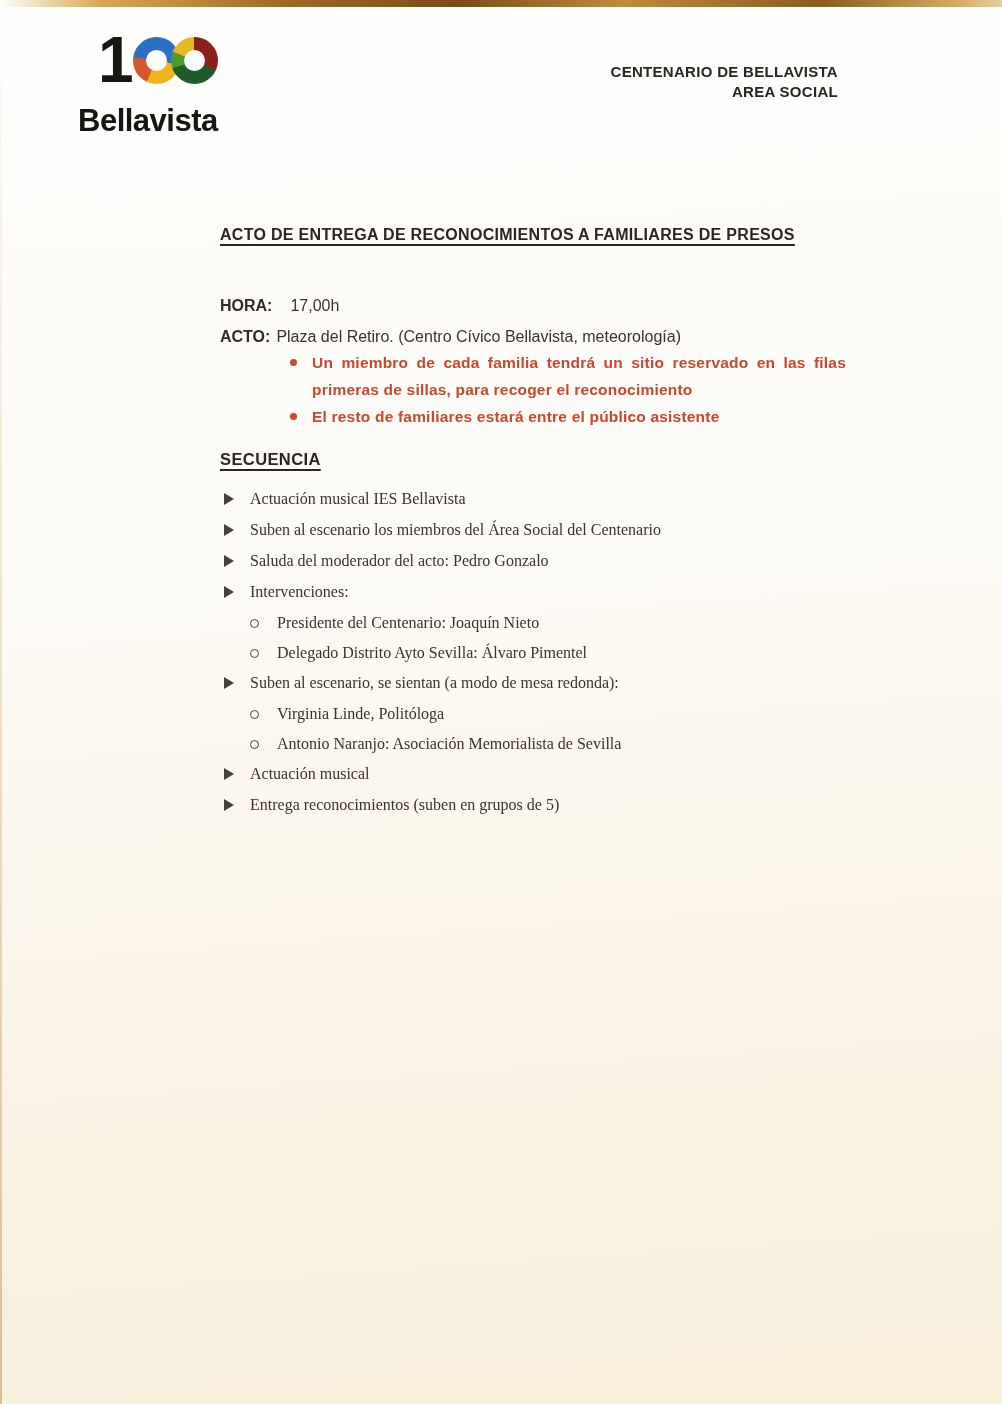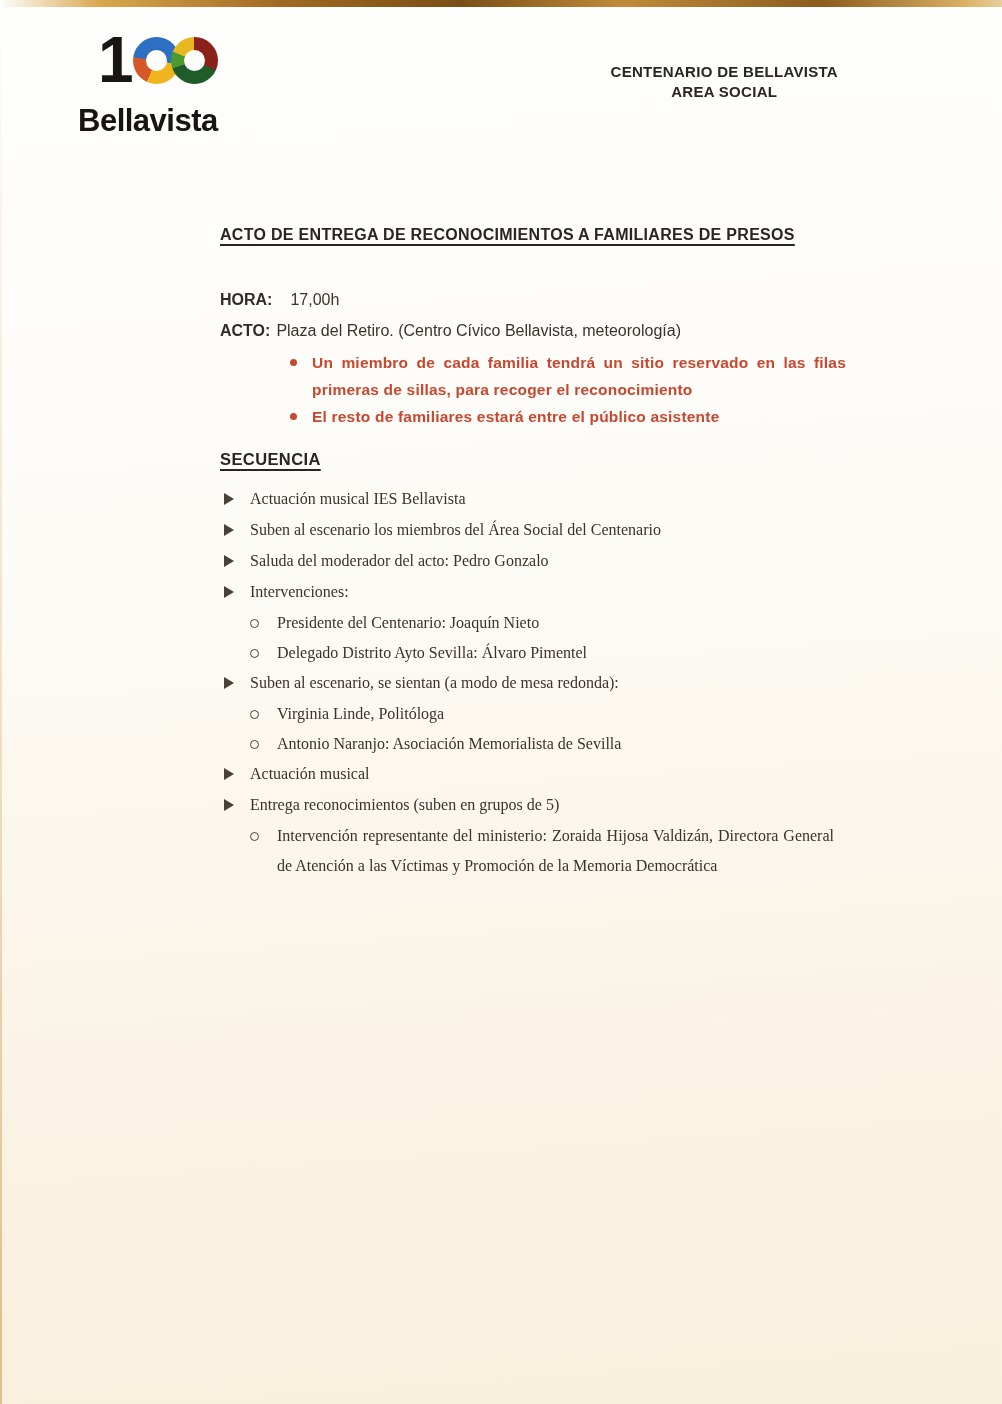--- a/index.html
+++ b/index.html
@@ -41,32 +41,32 @@
   }
   .ring-left  { background: conic-gradient(#2d6fc2 0deg 100deg, #f0b51e 100deg 205deg, #d4582a 205deg 278deg, #2d6fc2 278deg 360deg); }
   .ring-right { margin-left: -9px;
                 background: conic-gradient(#8c211c 0deg 115deg, #1f5c2a 115deg 250deg, #4a9a30 250deg 292deg, #e8b820 292deg 360deg); }
   .logo-brand {
     margin-top: 17px; font-size: 31px; font-weight: bold;
     letter-spacing: -0.5px; color: #171412;
   }
   .header-right {
     position: absolute; right: 164px; top: 62px;
-    text-align: center; font-size: 15px; font-weight: bold;
+    text-align: right; font-size: 15px; font-weight: bold;
     line-height: 20px; color: #2a2522; letter-spacing: 0.3px;
   }
 
   
   .title {
     position: absolute; left: 220px; top: 226px; width: 616px;
     margin: 0; font-size: 16px; font-weight: bold; color: #2b2522;
     letter-spacing: 0.3px;
     text-decoration: underline; text-decoration-thickness: 1.5px; text-underline-offset: 4px;
   }
-  .details { position: absolute; left: 220px; top: 284px; width: 616px; color: #3b322d; }
+  .details { position: absolute; left: 220px; top: 290px; width: 616px; color: #3b322d; }
   .detail-row { height: 31px; font-size: 16px; line-height: 31px; }
   .detail-label { font-weight: bold; color: #322a26; }
   .detail-row.hora .detail-label  { margin-right: 18px; }
   .detail-row.lugar .detail-label { margin-right: 6px; }
 
   .notes { position: absolute; left: 290px; top: 349px; width: 556px; }
   .note-row { display: flex; }
   .dot-bullet {
     flex: 0 0 auto; width: 7px; height: 7px; border-radius: 50%;
     background: #c8472f; margin: 10px 15px 0 0;
@@ -184,18 +184,14 @@
         <span class="seq-text">Antonio Naranjo: Asociación Memorialista de Sevilla</span>
       </div>
       <div class="seq-row lvl1">
         <span class="seq-bullet"><span class="arrow-bullet"></span></span>
         <span class="seq-text">Actuación musical</span>
       </div>
       <div class="seq-row lvl1">
         <span class="seq-bullet"><span class="arrow-bullet"></span></span>
         <span class="seq-text">Entrega reconocimientos (suben en grupos de 5)</span>
       </div>
-      <div class="seq-row lvl2 justify">
-        <span class="seq-bullet"><span class="circle-bullet"></span></span>
-        <span class="seq-text">Intervención representante del ministerio: Zoraida Hijosa Valdizán, Directora General de Atención a las Víctimas y Promoción de la Memoria Democrática</span>
-      </div>
     </div>
 </div>
 
 </body></html>

